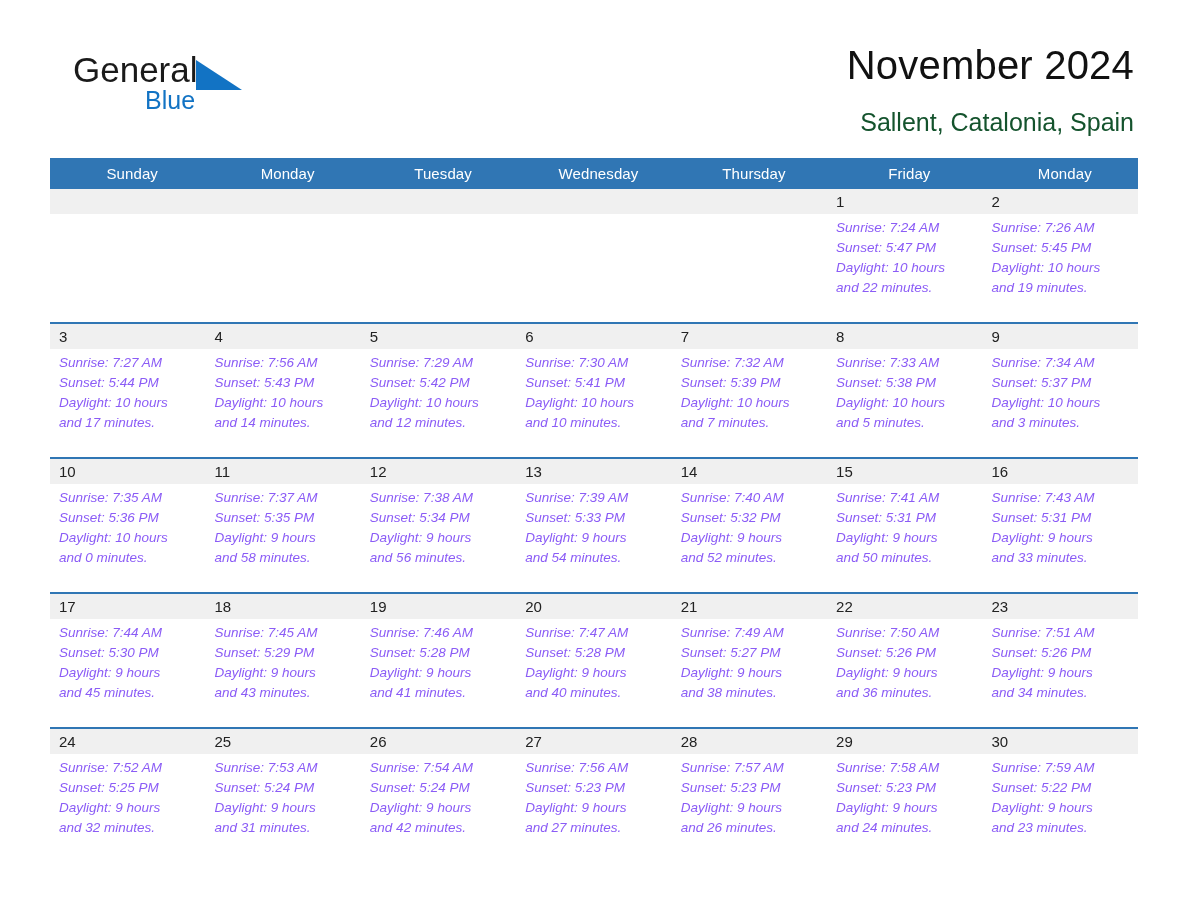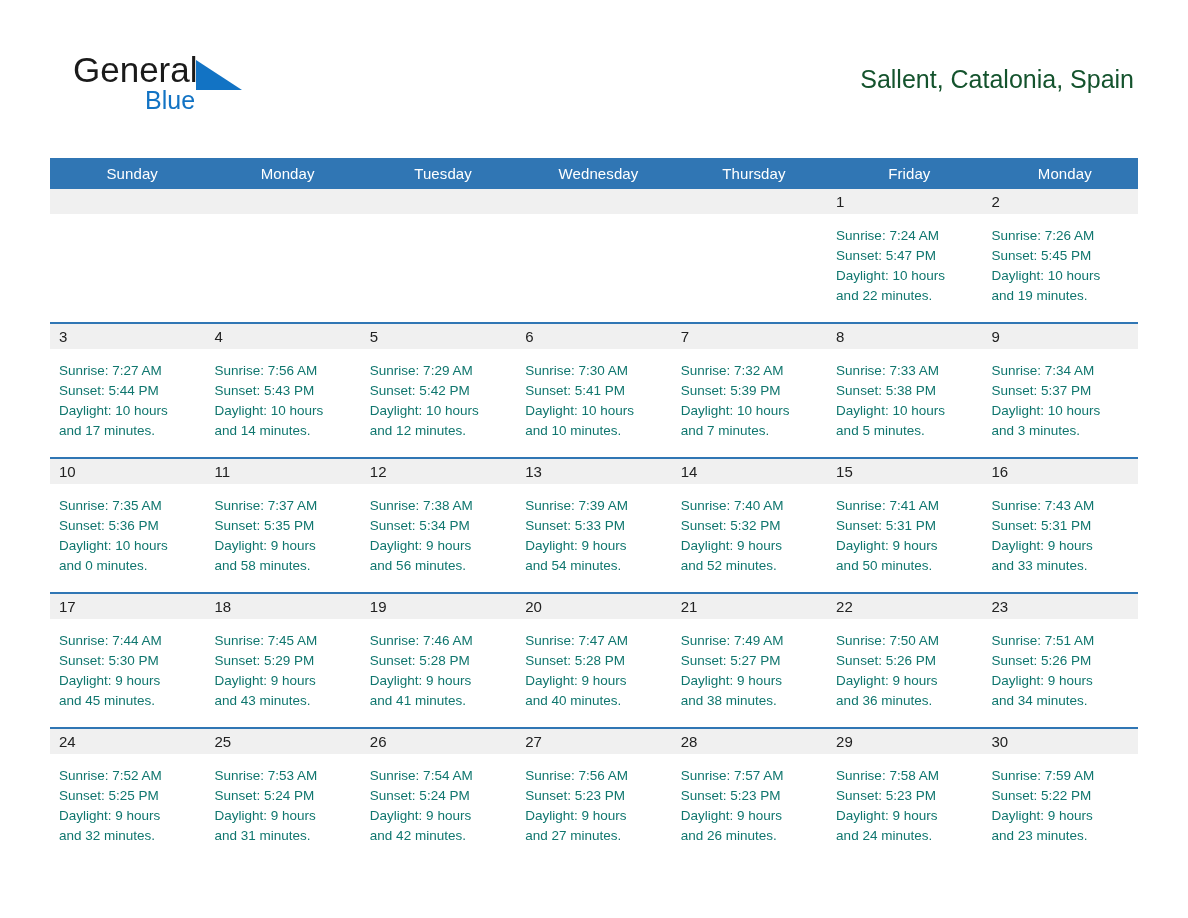--- a/index.html
+++ b/index.html
@@ -121,24 +121,25 @@
   .cell-band {
     background: #f0f0f0;
     height: 25px;
     box-sizing: border-box;
     padding: 3px 0 0 9px;
     font-size: 15px;
     color: #222222;
     line-height: 20px;
   }
   .cell-body {
-    padding: 12px 8px 0 9px;
+    padding: 4px 8px 0 9px;
     font-size: 13.5px;
     line-height: 20px;
-    color: #0f766e;
+    color: #8b5cf6;
+    font-style: italic;
   }
   .cell-body div {
     white-space: nowrap;
   }
   .cell.empty .cell-body { visibility: hidden; }
 </style>
 </head>
 <body>
 
 <div class="page">
@@ -148,20 +149,21 @@
     <div class="brand">
       <span class="brand-row1">
         <span class="brand-general">General</span><span class="brand-triangle"><svg width="46" height="30" viewBox="0 0 46 30" xmlns="http://www.w3.org/2000/svg">
               <polygon points="0,0 46,30 0,30" fill="#1273c4"></polygon>
             </svg></span>
       </span>
       <span class="brand-row2">Blue</span>
     </div>
 
     <div class="title-block">
+      <div class="title-month">November 2024</div>
       <div class="title-location">Sallent, Catalonia, Spain</div>
     </div>
 
   </div>
 
   <table class="calendar">
     <thead>
       <tr>
         <th>Sunday</th>
         <th>Monday</th>

